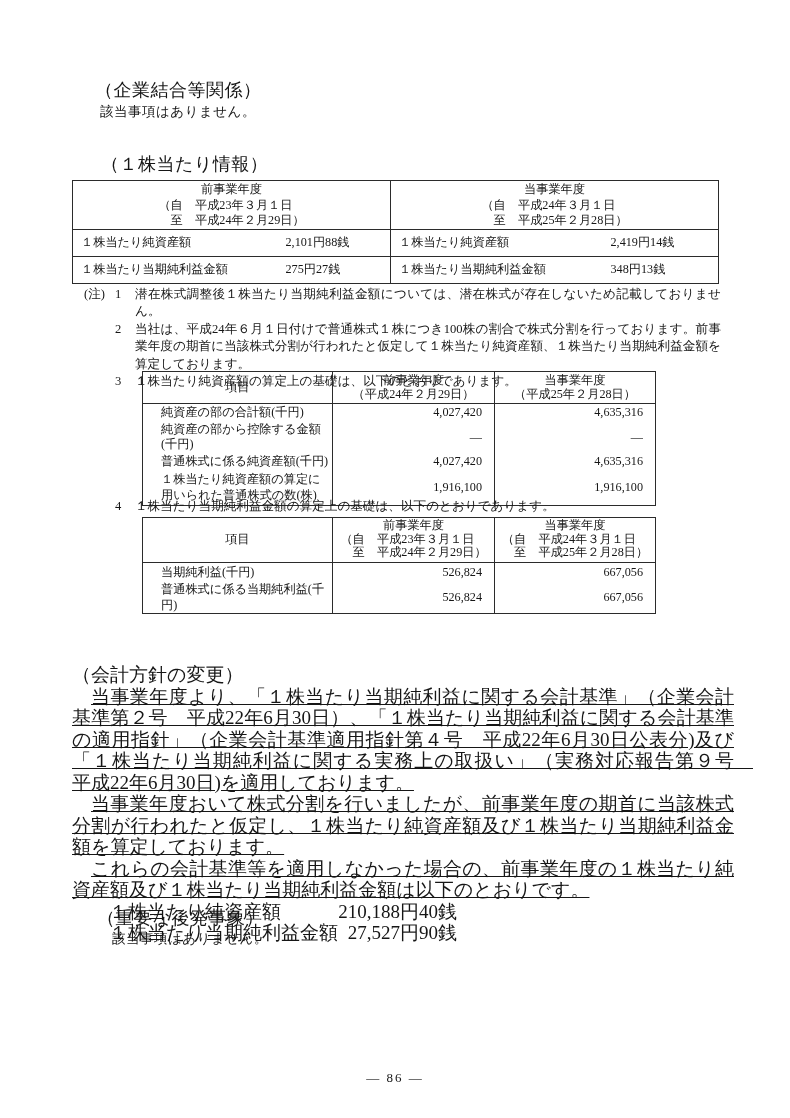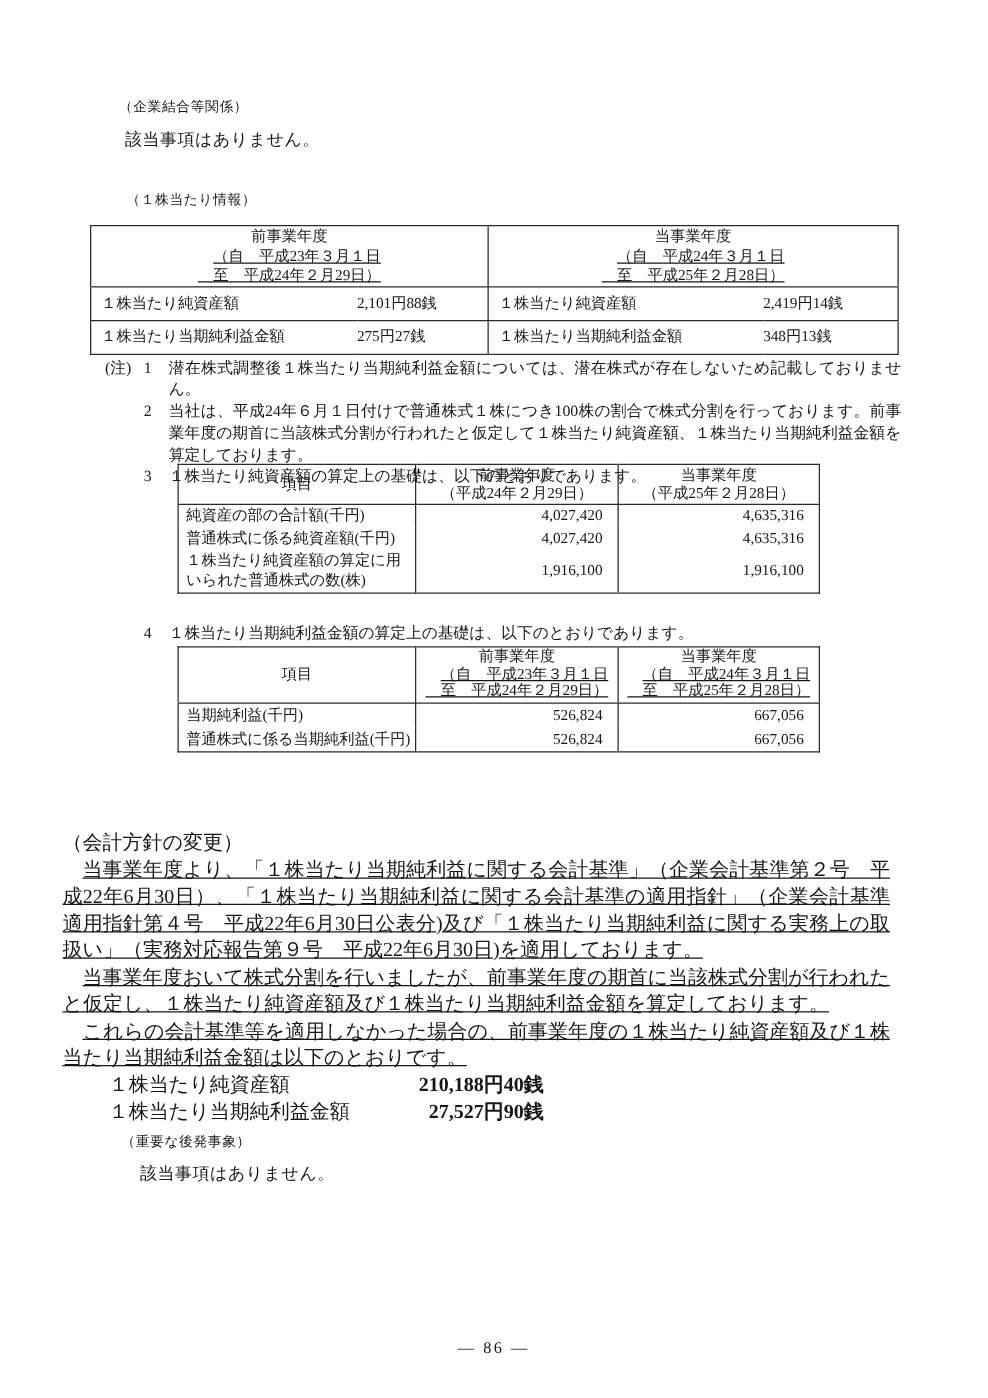--- a/index.html
+++ b/index.html
@@ -5,65 +5,65 @@
   * { margin:0; padding:0; box-sizing:border-box; }
   html,body { background:#fff; }
   body {
     position:relative; width:790px; height:1118px; overflow:hidden;
     font-family:"Liberation Serif","DejaVu Serif",serif;
     color:#161616;
   }
   .abs { position:absolute; }
 
   
-  .h-label { font-size:11px; letter-spacing:.5px; white-space:nowrap;font-family:Liberation Mono, monospace; }
+  .h-label { font-size:18px; letter-spacing:.5px; white-space:nowrap;font-family:Liberation Mono, monospace; }
   .b-text  { font-size:13.5px; letter-spacing:.5px; white-space:nowrap; }
 
   
   table { border-collapse:collapse; table-layout:fixed; font-size:12.2px; }
   .tbl  { border:1.6px solid #2b2b2b; }
   .tbl th, .tbl td { font-weight:normal; vertical-align:middle; }
   .ptitle { text-align:center; line-height:15.5px; }
   .pdates-wrap { text-align:center; }
-  .pdates { display:inline-block; text-align:right; line-height:15.5px;text-decoration:underline; }
+  .pdates { display:inline-block; text-align:left; line-height:15.5px; }
 
   
   #table1 { width:646px; }
   #table1 thead th { height:48px; border-bottom:1px solid #2b2b2b; padding-top:1px; }
   #table1 tbody tr { height:27px; }
   #table1 tbody tr.rsep td { border-bottom:1px solid #2b2b2b; }
   #table1 .divider { border-right:1px solid #2b2b2b; }
   #table1 td.lbl { padding-left:8px; white-space:nowrap; }
   #table1 td.val { padding-right:7px; white-space:nowrap; }
 
   
   .calc { width:513px; }
   .calc thead th { border-bottom:1px solid #2b2b2b; padding:1px 0 2px 0; }
   .calc .c1 { border-right:1px solid #2b2b2b;margin-top:16px; }
   .calc .c2 { border-right:1px solid #2b2b2b; }
-  .calc td.lbl { padding-left:6px; line-height:15.5px; }
+  .calc td.lbl { padding-left:18px; line-height:15.5px; }
   .calc td.num { text-align:right; padding-right:12px; white-space:nowrap; }
   #table2 thead th { height:31px; }
   #table2 .ptitle, #table2 .pdates { line-height:14px; }
   #table2 tbody tr { height:18px; }
   #table2 tbody tr.tall { height:35px; }
   #table3 thead th { height:41px; }
   #table3 .ptitle, #table3 .pdates { line-height:13.5px; }
   #table3 tbody tr { height:19.5px; }
 
   
   .note-row { display:grid; grid-template-columns:31px 20px 586px;
               font-size:12.6px; line-height:17.4px; }
   .note-text { text-align:justify; }
 
   
-  #accounting { left:50px; top:664px; width:662px; font-size:16px; line-height:21.5px; }
+  #accounting { left:72px; top:664px; width:662px; font-size:19px; line-height:21.5px; }
   #accounting .para { text-indent:1em; text-align:justify;text-decoration:underline; }
   .figrow { display:flex; justify-content:space-between; width:348px; margin-left:37px; }
-  .figrow .v { white-space:nowrap;font-weight:bold; }
+  .figrow .v { white-space:nowrap; }
 
   
   #footer { left:0; top:1056px; width:790px; text-align:center;
             font-size:13px; letter-spacing:2px;margin-top:14px; }
 </style>
 </head>
 <body>
 
 <div class="abs h-label" style="left:95px; top:78px;">（企業結合等関係）</div>
 <div class="abs b-text" style="left:100px; top:103px;">該当事項はありません。</div>
@@ -147,20 +147,25 @@
       </th>
     </tr>
   </thead>
   <tbody>
     <tr>
       <td class="lbl c1">純資産の部の合計額(千円)</td>
       <td class="num c2">4,027,420</td>
       <td class="num">4,635,316</td>
     </tr>
     <tr>
+      <td class="lbl c1">純資産の部から控除する金額(千円)</td>
+      <td class="num c2">―</td>
+      <td class="num">―</td>
+    </tr>
+    <tr>
       <td class="lbl c1">普通株式に係る純資産額(千円)</td>
       <td class="num c2">4,027,420</td>
       <td class="num">4,635,316</td>
     </tr>
     <tr class="tall">
       <td class="lbl c1">１株当たり純資産額の算定に用いられた普通株式の数(株)</td>
       <td class="num c2">1,916,100</td>
       <td class="num">1,916,100</td>
     </tr>
   </tbody>

